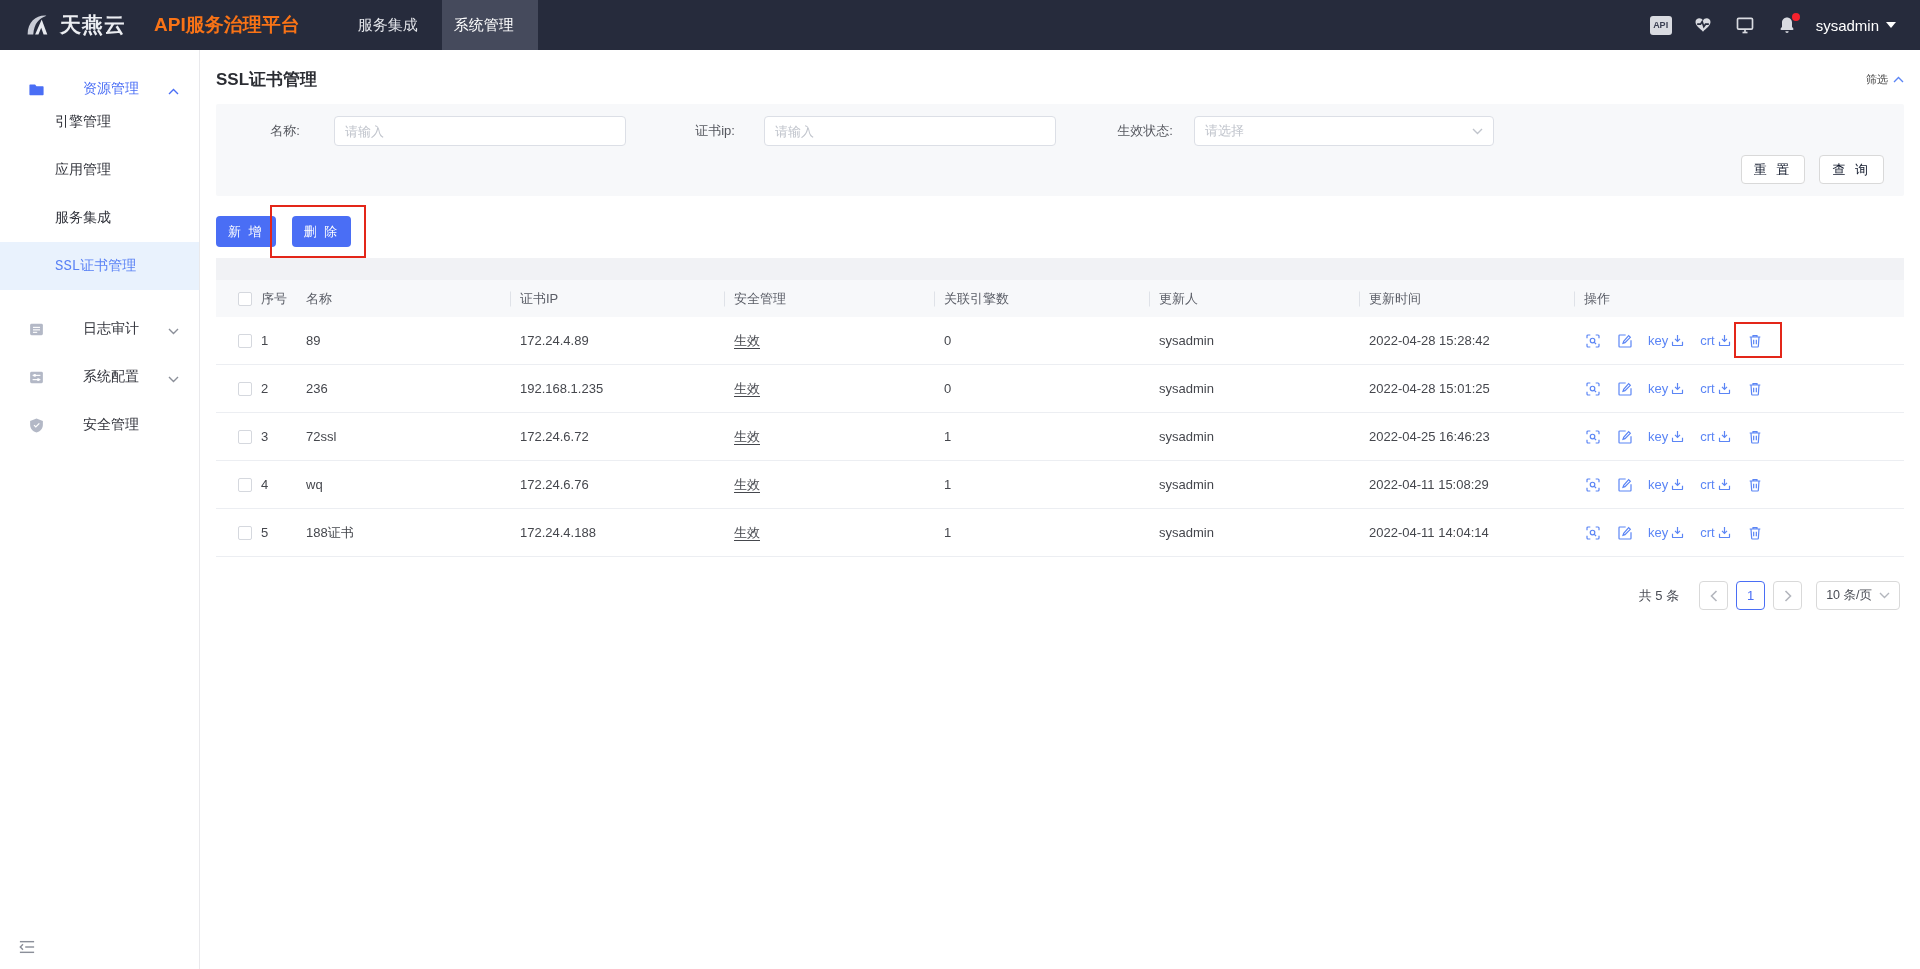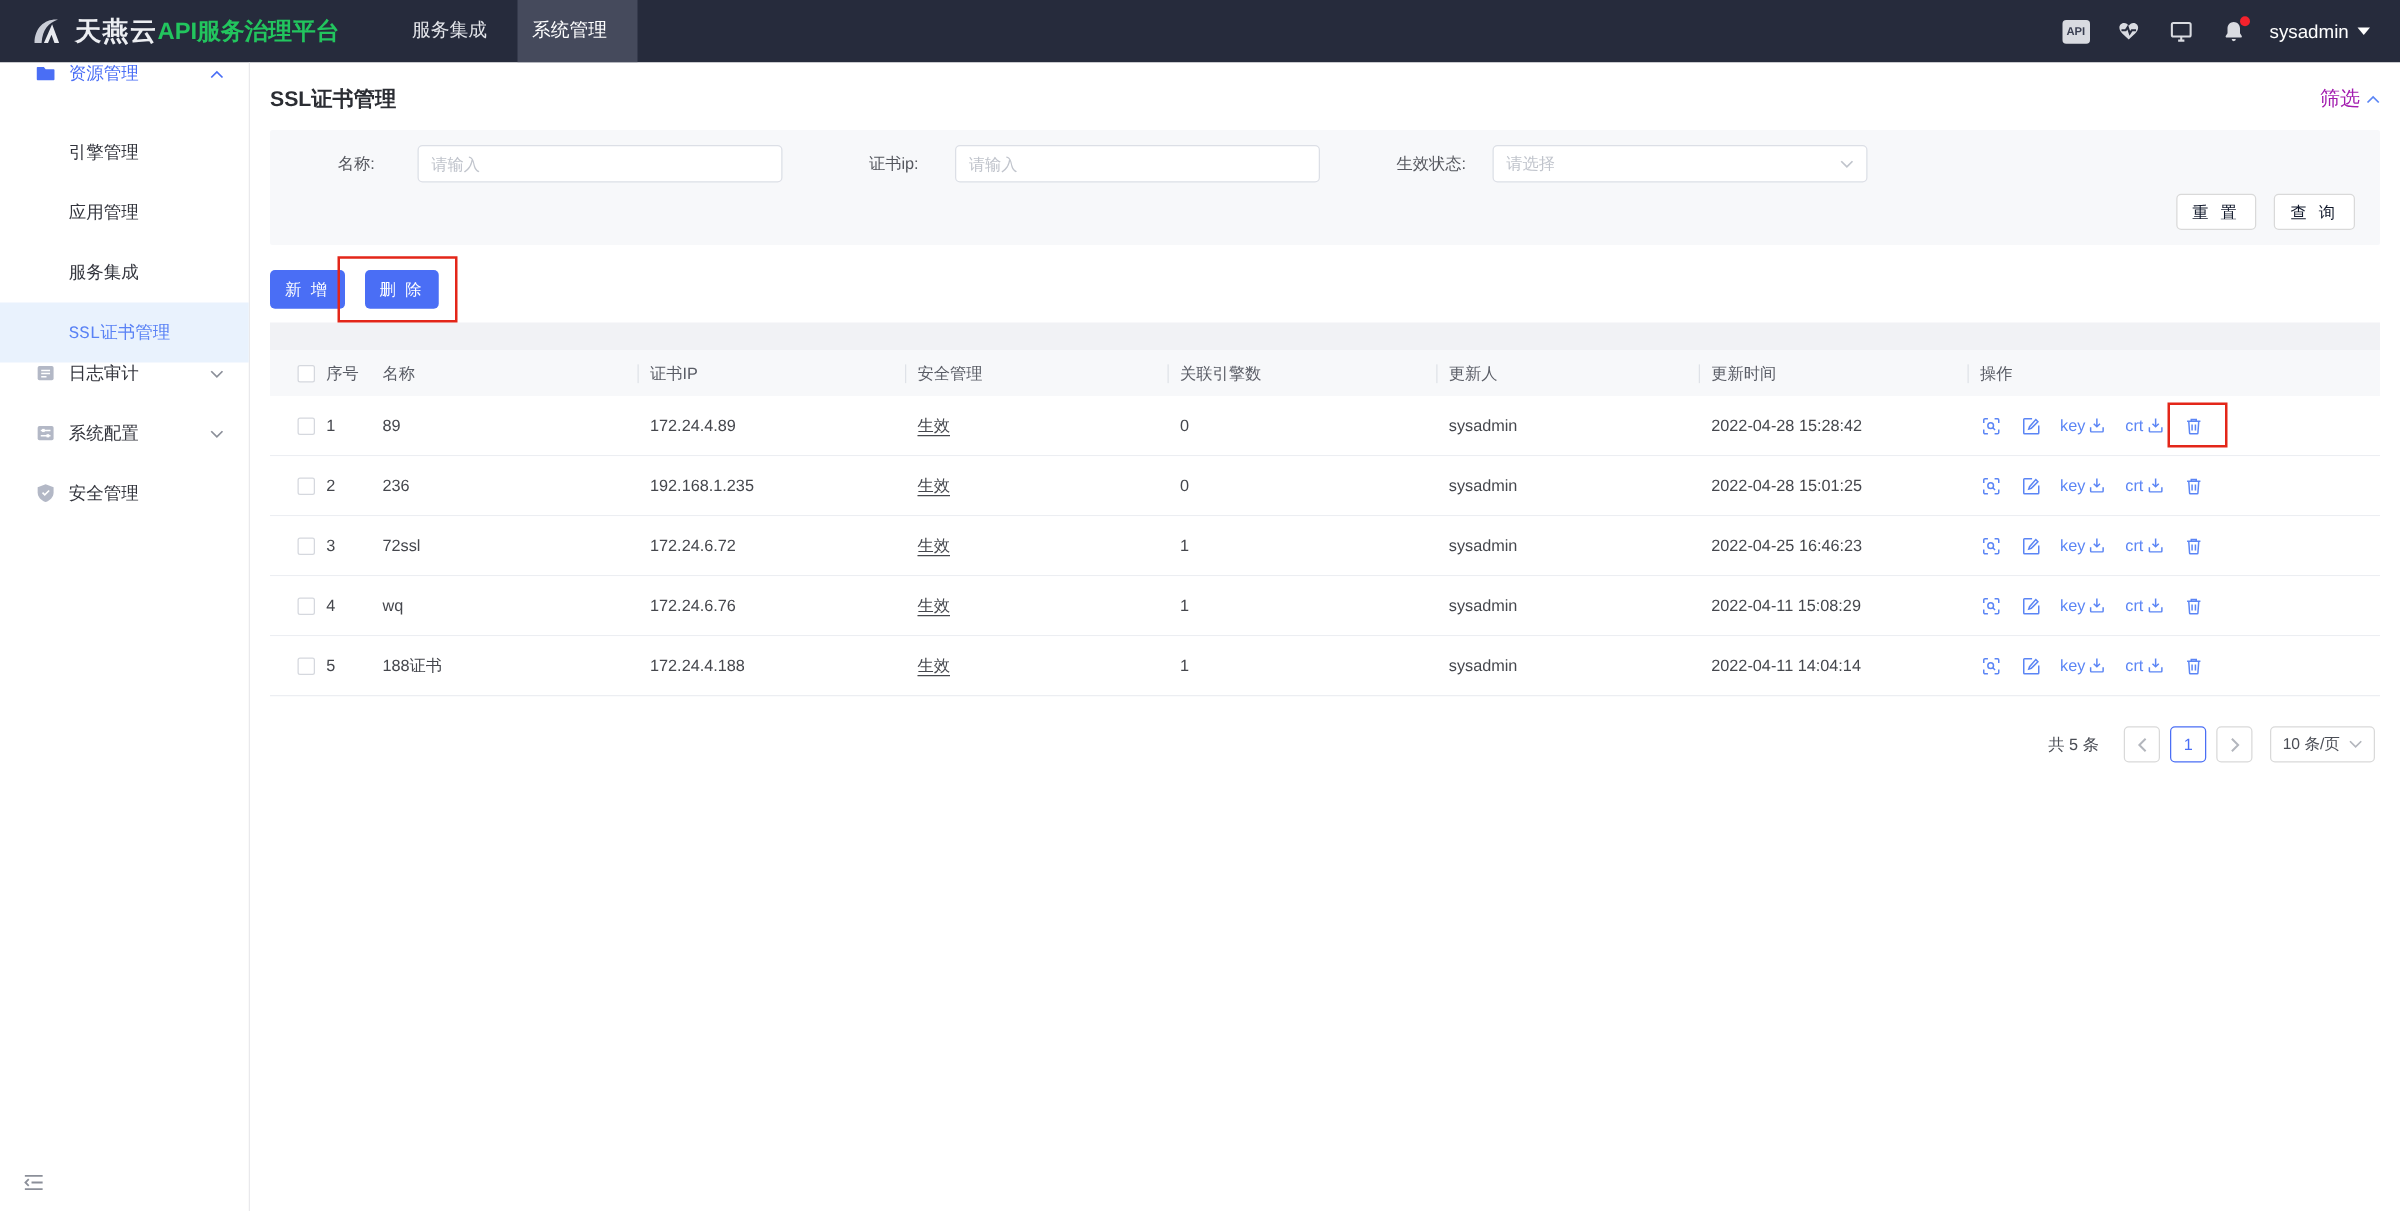--- a/index.html
+++ b/index.html
@@ -4,51 +4,51 @@
 <style>
   * { margin:0; padding:0; box-sizing:border-box; }
   html,body { width:1920px; height:969px; overflow:hidden; background:#fff;
               font-family:"Liberation Sans","DejaVu Sans",sans-serif; }
 
   
   .topbar { height:50px; background:#262b3c; display:flex; align-items:center; color:#fff; }
   .logo-wrap { display:flex; align-items:center; margin-left:22px; }
   .logo-svg { width:30px; height:30px; }
   .logo-text { font-size:21px; font-weight:bold; color:#eceef2; margin-left:8px; letter-spacing:1px; }
-  .platform-title { font-size:19px; font-weight:bold; color:#22c55e; }
+  .platform-title { font-size:19px; font-weight:bold; margin-left:28px; color:#f97316; }
   .topnav { display:flex; height:50px; margin-left:34px; }
   .topnav-item { padding:0 24px; line-height:50px; font-size:15px; color:#e3e5ea; cursor:pointer; }
   .topnav-item.active { background:#454a5c; color:#fff;padding-left:12px; }
   .topbar-right { margin-left:auto; display:flex; align-items:center; margin-right:24px; }
   .tb-icon { width:22px; height:22px; margin-left:20px; position:relative; display:flex; align-items:center; justify-content:center; cursor:pointer; }
   .tb-icon svg { width:20px; height:20px; }
   .api-badge { width:24px; height:19px; background:#d9dbe1; border-radius:3px; color:#3a3f52;
                font-size:9px; font-weight:bold; display:flex; align-items:center; justify-content:center; }
   .bell-dot { position:absolute; top:-1px; right:-2px; width:8px; height:8px; border-radius:50%; background:#f5222d; }
   .user-wrap { display:flex; align-items:center; margin-left:18px; cursor:pointer; }
   .user-name { font-size:15px; color:#fff; }
   .user-caret { margin-left:7px; width:0; height:0; border-left:5px solid transparent; border-right:5px solid transparent; border-top:6px solid #fff; }
 
   
   .app-body { display:flex; height:919px; }
   .sidebar { width:200px; background:#fff; border-right:1px solid #e9e9ec; position:relative; flex:none; }
-  .menu-item { height:48px; display:flex; align-items:flex-start; padding-left:28px; font-size:14px; color:#33353d; cursor:pointer; position:relative; }
+  .menu-item { height:48px; display:flex; align-items:flex-end; padding-left:28px; font-size:14px; color:#33353d; cursor:pointer; position:relative;gap:28px; }
   .menu-item .mi-icon { width:17px; height:17px; margin-right:10px; display:flex; }
   .menu-item .chev { position:absolute; right:20px; }
   .menu-item.parent-active { color:#4a6ef5; }
   .sub-item { height:48px; display:flex; align-items:center; padding-left:55px; font-size:14px; color:#33353d; cursor:pointer;font-family:Liberation Mono, monospace; }
   .sub-item.active { background:#e9f2fd; color:#5a82f5; }
   .collapse-btn { position:absolute; left:18px; bottom:10px; cursor:pointer; }
 
   .main { flex:1; padding:0 16px; position:relative; background:#fff; }
 
   
   .title-row { display:flex; align-items:center; justify-content:space-between; padding-top:18px; }
   .page-title { font-size:17px; font-weight:bold; color:#2b2d33; }
-  .filter-toggle { font-size:16px; color:#a21caf; cursor:pointer; display:flex; align-items:center; }
+  .filter-toggle { font-size:11px; color:#404040; cursor:pointer; display:flex; align-items:center; }
   .filter-toggle svg { margin-left:5px; }
 
   
   .filter-box { margin-top:13px; background:#f7f8fa; border-radius:2px; height:92px; position:relative; padding:12px 20px 0 30px; }
   .filter-fields { display:flex; align-items:center; }
   .f-group { display:flex; align-items:center; margin-right:50px; }
   .f-label { width:78px; text-align:center; font-size:13px; color:#55575e; margin-right:10px; white-space:nowrap; }
   .f-input { width:292px; height:30px; border:1px solid #dcdfe6; border-radius:4px; background:#fff; font-size:13px;
              padding:0 10px; color:#333; outline:none; font-family:"Liberation Sans",sans-serif; }
   .f-input::placeholder { color:#c0c4cc; }

